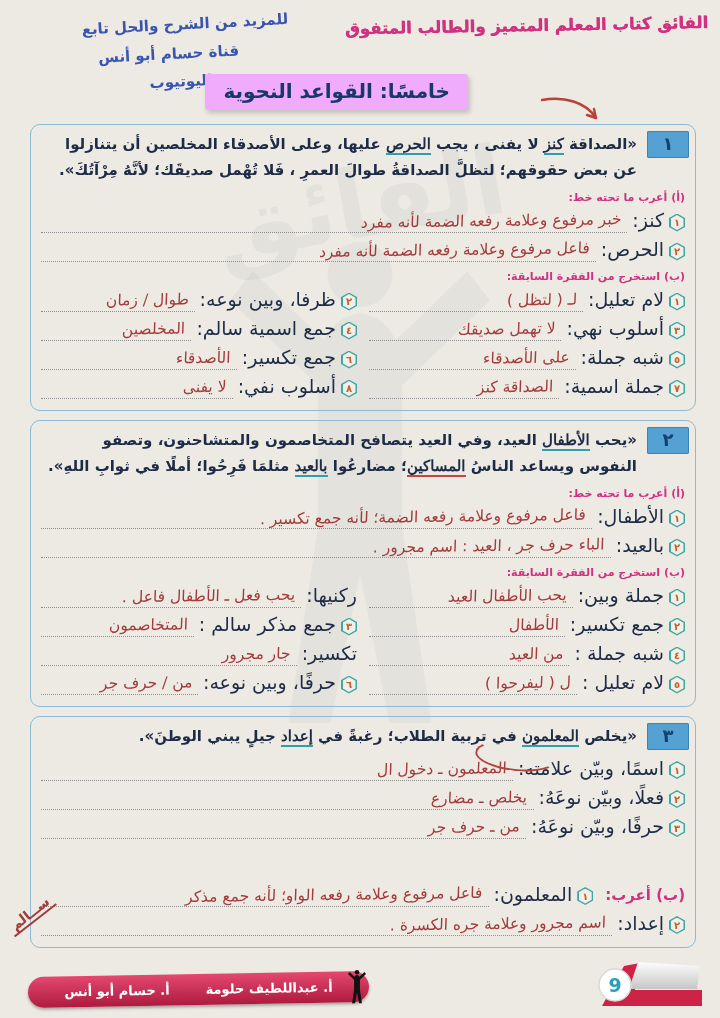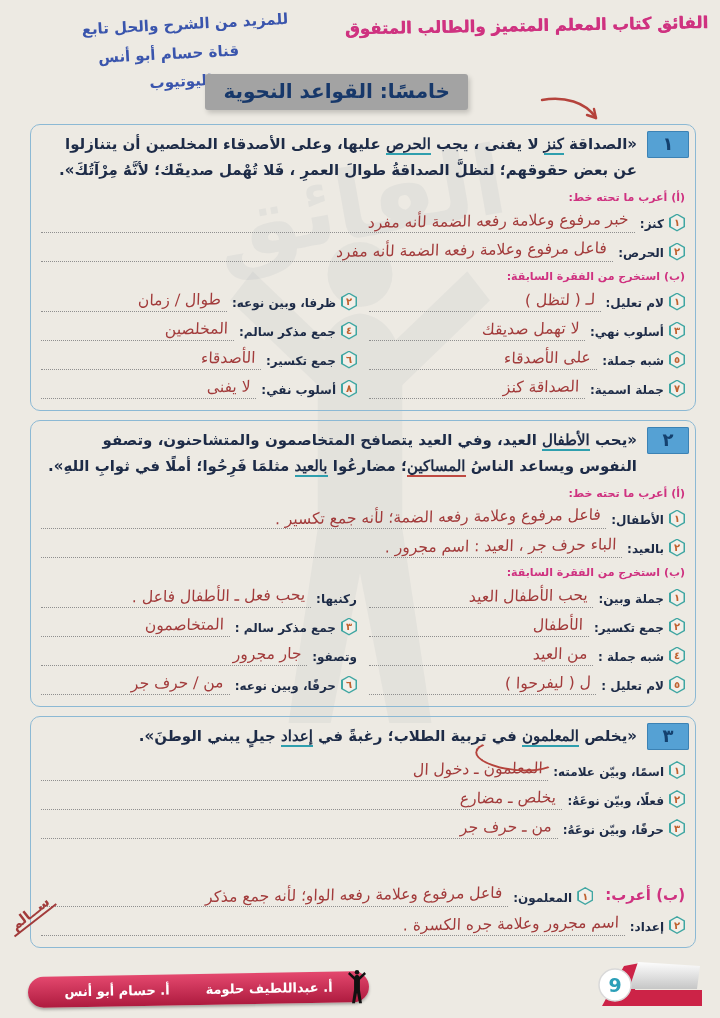--- a/index.html
+++ b/index.html
@@ -12,41 +12,41 @@
   .watermark svg{width:330px;height:520px;opacity:.08;margin-top:-30px;}
   
   header{position:relative;height:122px;z-index:1;}
   .brand{position:absolute;top:16px;right:12px;color:#cf3280;font-weight:bold;font-size:16.5px;
          transform:rotate(-1deg);text-shadow:.4px .3px 0 #cf3280;}
   .note{position:absolute;top:8px;left:28px;width:400px;color:#3a55ad;font-size:15px;font-weight:bold;
         transform:rotate(-3deg);line-height:1.9;}
   .note .n1{padding-left:55px;text-align:left;}
   .note .n2{letter-spacing:4px;text-align:left;padding-left:70px;}
   .note .n3{text-align:left;padding-left:120px;letter-spacing:2px;}
-  .title-box{position:absolute;top:74px;right:252px;background:#a3a3a3;color:#17386a;font-size:20px;
+  .title-box{position:absolute;top:74px;right:252px;background:#f0abfc;color:#17386a;font-size:20px;
              font-weight:bold;padding:5px 18px 7px;border-radius:3px;box-shadow:2px 3px 5px rgba(0,0,0,.18);}
   .arrow1{position:absolute;top:94px;right:112px;width:72px;height:34px;}
   
   main{position:relative;z-index:1;margin:2px 24px 0 30px;}
   .question{border:1.3px solid #8cb9d4;border-radius:10px;padding:5px 10px 8px;margin-bottom:9px;position:relative;}
   .passage{margin:2px 0 5px;color:#1d2b47;font-weight:bold;font-size:15px;line-height:1.7;}
   .qnum{float:right;width:42px;height:27px;background:#55a1d4;color:#14416f;font-size:18px;font-weight:bold;
         display:flex;align-items:center;justify-content:center;border-radius:2px;margin:-1px -4px 2px 10px;
         box-shadow:inset 0 0 0 1px #3c82b4;}
   .u{border-bottom:2.2px solid #2f9fae;padding-bottom:1px;font-family:Liberation Serif, serif;}
   .u-red{border-bottom-color:#bf4a42;}
   .sec-heading{margin:8px 0 2px;color:#cf3280;font-size:11px;font-weight:bold;}
   .row{display:flex;gap:12px;margin:3px 0;align-items:flex-end;}
   .cell{display:flex;flex:1;align-items:flex-end;gap:5px;min-height:26px;}
   .hex{position:relative;width:16px;height:18px;flex:none;align-self:center;margin-top:5px;
        clip-path:polygon(50% 0,100% 25%,100% 75%,50% 100%,0 75%,0 25%);background:#3fa6a2;}
   .hex i{position:absolute;inset:1.5px;clip-path:polygon(50% 0,100% 25%,100% 75%,50% 100%,0 75%,0 25%);
          background:#f2efe9;display:flex;align-items:center;justify-content:center;font-style:normal;
          font-size:10px;font-weight:bold;color:#c0612f;}
-  .label{color:#1d2b47;font-weight:bold;font-size:12px;white-space:nowrap;padding-bottom:2px;}
+  .label{color:#1d2b47;font-weight:normal;font-size:19px;white-space:nowrap;padding-bottom:2px;}
   .inline-heading{color:#cf3280;font-weight:bold;font-size:15px;white-space:nowrap;padding-bottom:3px;margin-top:44px;}
   .ansline{flex:1;border-bottom:1.6px dotted #8f8f8f;display:flex;align-items:flex-end;min-width:26px;}
   .hand{color:#a23b3b;font-size:15.5px;line-height:1.15;padding:0 6px 1px;display:inline-block;
         transform:rotate(-.8deg) skewX(-3deg);letter-spacing:.4px;font-weight:500;}
   .margin-note{position:absolute;left:-27px;bottom:24px;color:#a23b3b;font-size:14px;font-weight:bold;
                transform:rotate(-38deg);border-bottom:2px solid #a23b3b;padding:0 4px;}
   .question:last-child::after{content:"";position:absolute;top:24px;right:138px;width:78px;height:26px;
                border:2px solid #b5433c;border-color:transparent transparent #b5433c #b5433c;
                border-radius:50%;transform:rotate(6deg);}
   
@@ -144,21 +144,21 @@
             </span>
             <span class="label">أسلوب نهي:</span>
             <span class="ansline">
               <span class="hand">لا تهمل صديقك</span>
             </span>
           </div>
           <div class="cell">
             <span class="hex">
               <i>٤</i>
             </span>
-            <span class="label">جمع مذكر سالم:</span>
+            <span class="label">جمع اسمية سالم:</span>
             <span class="ansline">
               <span class="hand">المخلصين</span>
             </span>
           </div>
         </div>
         <div class="row">
           <div class="cell">
             <span class="hex">
               <i>٥</i>
             </span>
@@ -265,21 +265,21 @@
           <div class="cell">
             <span class="hex">
               <i>٤</i>
             </span>
             <span class="label">شبه جملة :</span>
             <span class="ansline">
               <span class="hand">من العيد</span>
             </span>
           </div>
           <div class="cell">
-            <span class="label">وتصفو:</span>
+            <span class="label">تكسير:</span>
             <span class="ansline">
               <span class="hand">جار مجرور</span>
             </span>
           </div>
         </div>
         <div class="row">
           <div class="cell">
             <span class="hex">
               <i>٥</i>
             </span>

